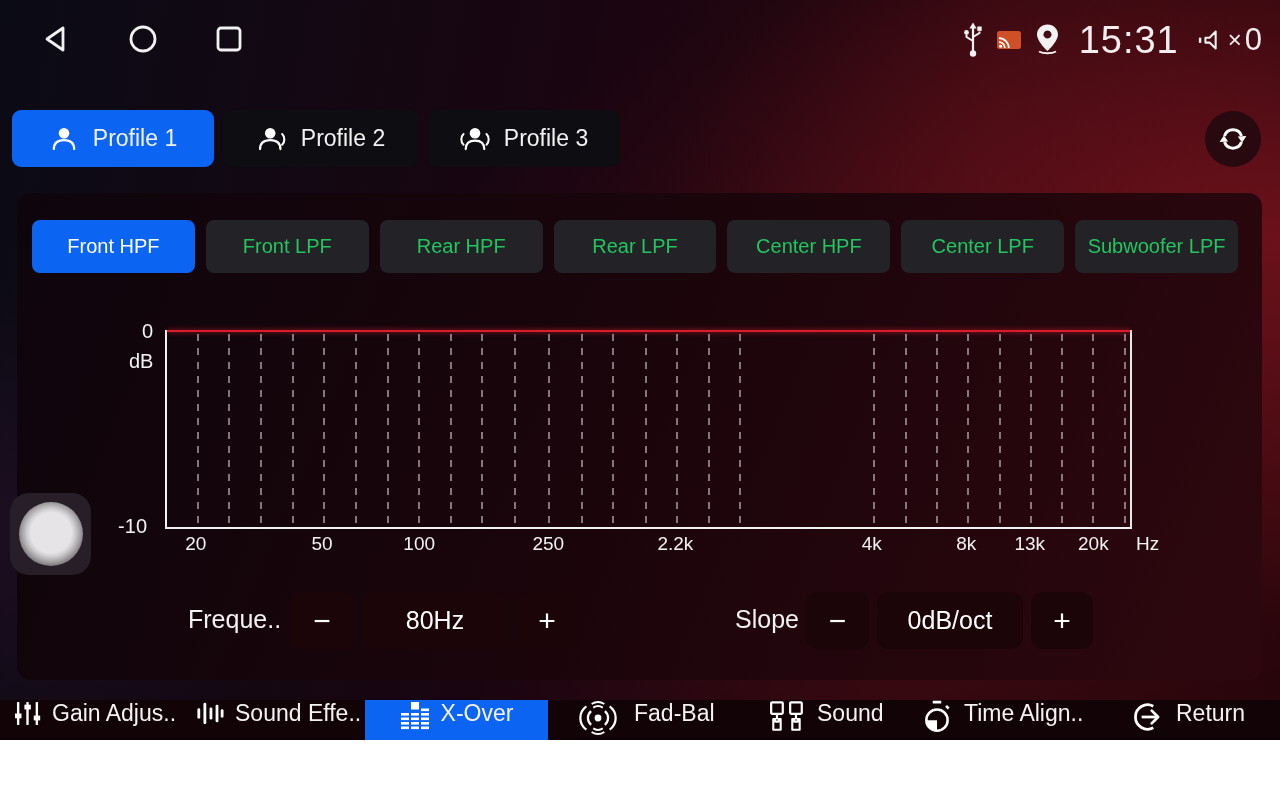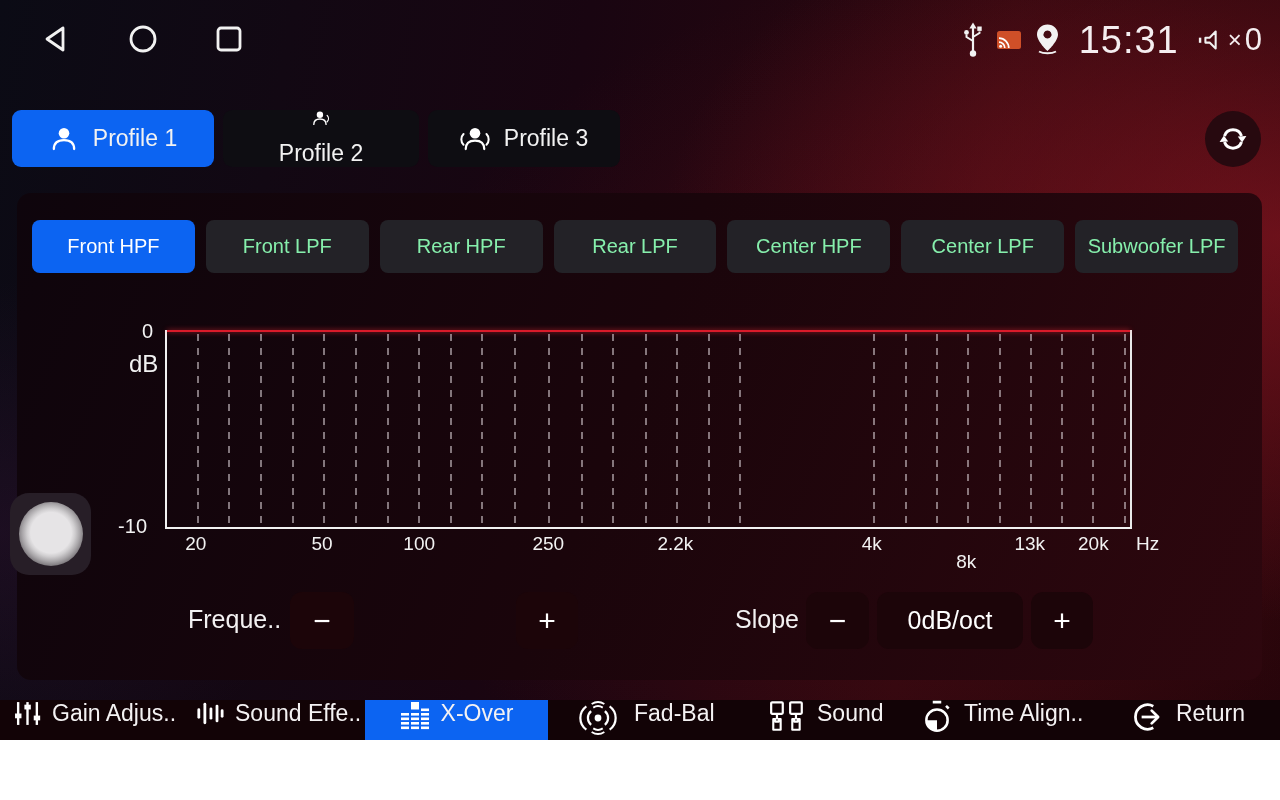--- a/index.html
+++ b/index.html
@@ -19,36 +19,36 @@
   .navkey{width:34px;height:34px;display:flex;align-items:center;justify-content:center;cursor:pointer;}
   .sysicons{position:absolute;right:18px;top:0;height:80px;display:flex;align-items:center;gap:12px;}
   .time{font-size:38px;letter-spacing:1px;color:#f5eef0;margin:0 6px;}
   .volwrap{display:flex;align-items:center;gap:3px;}
   .mute-x{font-size:24px;color:#f5eef0;}
   .vol-num{font-size:31px;color:#f5eef0;}
   
   .profiles{position:absolute;left:12px;top:110px;display:flex;gap:9px;}
   .profile-tab{height:57px;border-radius:9px;background:#0e0d12;display:flex;align-items:center;justify-content:center;gap:14px;font-size:23px;cursor:pointer;}
   .profile-tab.active{background:#0c64f2;}
-  .p1{width:202px;} .p2{width:196px;flex-direction:column;} .p3{width:192px;}
+  .p1{width:202px;} .p2{width:196px;} .p3{width:192px;}
   .refresh-btn{position:absolute;left:1205px;top:111px;width:56px;height:56px;border-radius:50%;background:#27090f;display:flex;align-items:center;justify-content:center;cursor:pointer;}
   
   .panel{position:absolute;left:17px;top:193px;width:1245px;height:487px;border-radius:14px;
     background:linear-gradient(112deg,#0e050c 0%,#1a050b 48%,#2e070e 100%);}
   .filtertabs{position:absolute;left:15px;right:24px;top:27px;display:flex;gap:11px;}
-  .filter-tab{flex:1;height:53px;border-radius:8px;background:#232227;display:flex;align-items:center;justify-content:center;font-size:20px;color:#86efac;cursor:pointer;white-space:nowrap;}
+  .filter-tab{flex:1;height:53px;border-radius:8px;background:#232227;display:flex;align-items:center;justify-content:center;font-size:20px;color:#22c55e;cursor:pointer;white-space:nowrap;}
   .filter-tab.active{background:#0c64f2;color:#fff;}
   
   .plot{position:absolute;left:148px;top:137px;width:963px;height:197px;
     border-left:2px solid #f2f2f2;border-bottom:2px solid #f2f2f2;border-right:2px solid #e9e9e9;}
   .curve{position:absolute;left:0;right:0;top:0;height:2px;background:#d91b2a;box-shadow:0 0 5px rgba(255,45,60,.7);}
   .gridline{position:absolute;top:4px;bottom:0;width:2px;transform:translateX(-1px);
     background:repeating-linear-gradient(180deg,rgba(222,212,217,.55) 0 7px,transparent 7px 14px);}
   .ytick{position:absolute;font-size:20px;color:#f2f2f2;text-align:right;width:34px;}
-  .ylab{position:absolute;font-size:24px;color:#f2f2f2;}
+  .ylab{position:absolute;font-size:20px;color:#f2f2f2;}
   .xaxis{position:absolute;left:148px;top:340px;width:963px;height:26px;}
   .xtick{position:absolute;transform:translateX(-50%);font-size:19px;color:#f2f2f2;white-space:nowrap;}
   .xunit{position:absolute;left:1119px;top:340px;font-size:19px;color:#f2f2f2;}
   
   .ctl-label{position:absolute;font-size:25px;color:#f3f1f2;top:412px;}
   .ctl-btn{position:absolute;top:399px;height:57px;border-radius:12px;background:#1c0509;
     display:flex;align-items:center;justify-content:center;font-size:30px;color:#fff;cursor:pointer;}
   .ctl-val{position:absolute;top:399px;height:57px;border-radius:12px;background:#1c0509;
     display:flex;align-items:center;justify-content:center;font-size:25px;color:#fff;}
   
@@ -212,29 +212,32 @@
         <div class="gridline" style="left: 96.2%;"></div>
         <div class="gridline" style="left: 99.5%;"></div>
       </div>
     <div class="xaxis">
         <span class="xtick" style="left: 3.2%;">20</span>
         <span class="xtick" style="left: 16.3%;">50</span>
         <span class="xtick" style="left: 26.4%;">100</span>
         <span class="xtick" style="left: 39.8%;">250</span>
         <span class="xtick" style="left: 53%;">2.2k</span>
         <span class="xtick" style="left: 73.4%;">4k</span>
-        <span class="xtick" style="left: 83.2%; margin-top: 18px;">8k</span>
+        <span class="xtick" style="left: 83.2%;">8k</span>
         <span class="xtick" style="left: 89.8%;">13k</span>
         <span class="xtick" style="left: 96.4%;">20k</span>
       </div>
     <span class="xunit">Hz</span>
 
     <span class="ctl-label" style="left:171px;">Freque..</span>
     <div class="ctl-btn" style="left:273px;width:64px;">
         <span>−</span>
+      </div>
+    <div class="ctl-val" style="left:345px;width:146px;">
+        <span>80Hz</span>
       </div>
     <div class="ctl-btn" style="left:499px;width:62px;">
         <span>+</span>
       </div>
 
     <span class="ctl-label" style="left:718px;">Slope</span>
     <div class="ctl-btn" style="left:789px;width:63px;">
         <span>−</span>
       </div>
     <div class="ctl-val" style="left:860px;width:146px;">

